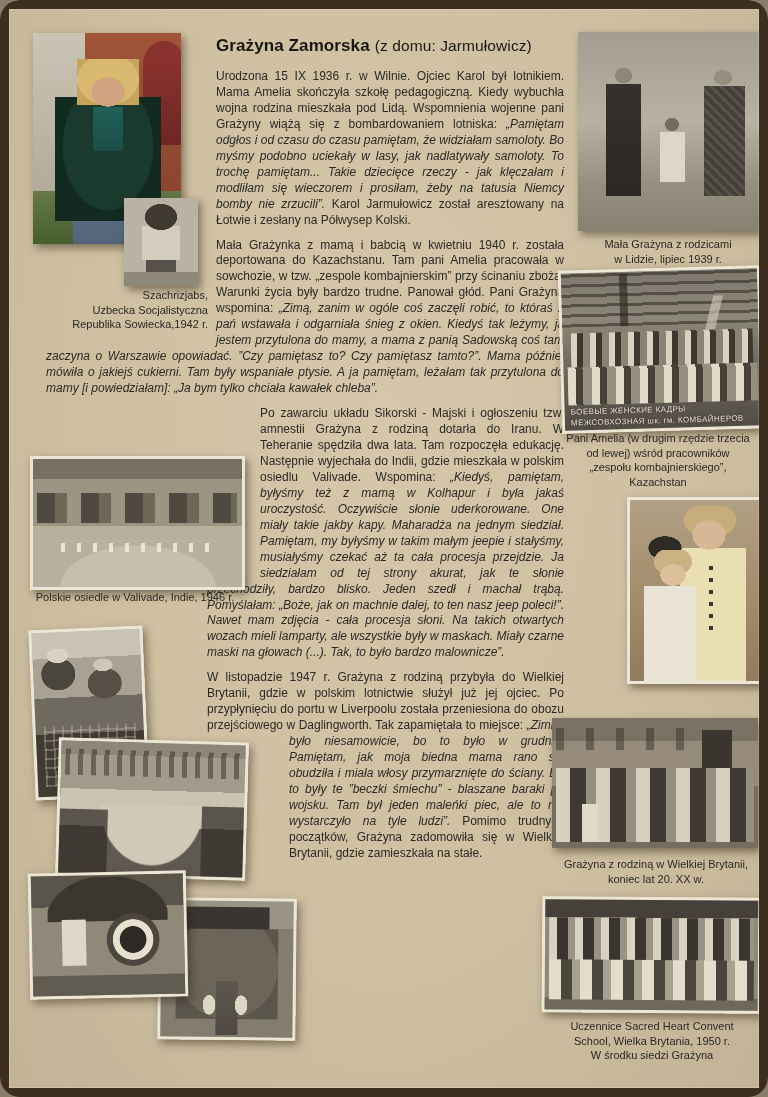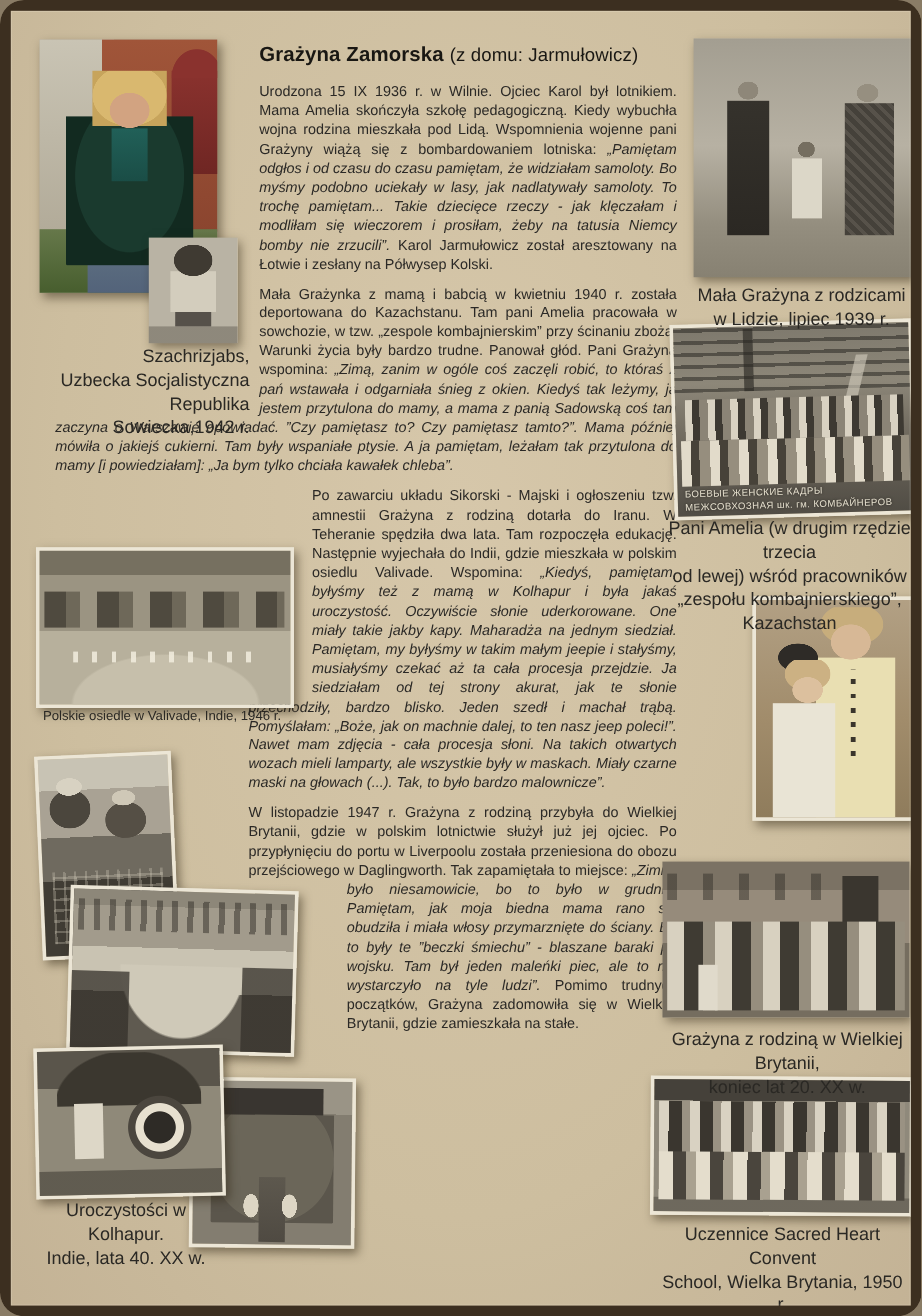--- a/index.html
+++ b/index.html
@@ -21,21 +21,21 @@
   h1.title .ts{font-weight:normal;font-size:15.5px;margin-left:5px;}
   p.body{margin:0 14px 9px;font-size:12px;line-height:1.33;text-align:justify;}
   .it{font-style:italic;}
 
   
   .ph{position:absolute;z-index:3;box-shadow:3px 4px 8px rgba(46,35,18,.5);}
   .bdr{border:3px solid #ece6d6;}
   .sc{position:absolute;inset:0;background-repeat:no-repeat;}
 
   
-  .cap{position:absolute;z-index:4;font-size:15px;line-height:1.32;white-space:pre-line;text-align:center;color:#2a2824;}
+  .cap{position:absolute;z-index:4;font-size:11px;line-height:1.32;white-space:pre-line;text-align:center;color:#2a2824;}
   .cap-left{text-align:right;}
 
   
   #ph-grazyna{left:33px;top:33px;width:148px;height:211px;}
   .sc-grazyna{background-color:#b1a896;background-image:
     radial-gradient(ellipse at 50% 50%, #d2a381 0 68%, transparent 70%),
     radial-gradient(ellipse at 50% 45%, #d9b86f 0 70%, #c7a45c 71% 99%, transparent 100%),
     linear-gradient(#216058,#1a4d46),
     radial-gradient(ellipse at 50% 40%, #1a3a2e 0 60%, #122a20 61% 99%, transparent 100%),
     linear-gradient(#5c6e80,#53637a),
@@ -257,17 +257,15 @@
     </div>
   <div class="ph bdr" id="ph-kolB">
       <div class="sc sc-kolB"></div>
     </div>
   <div class="ph bdr" id="ph-kolC">
       <div class="sc sc-kolC"></div>
     </div>
   <div class="ph bdr" id="ph-kolD">
       <div class="sc sc-kolD"></div>
     </div>
-  <div class="cap" id="cap-kol">Uroczystości w Kolhapur.
-Indie, lata 40. XX w.</div>
 
   <div class="frame"></div>
 </div>
 
 </body></html>

